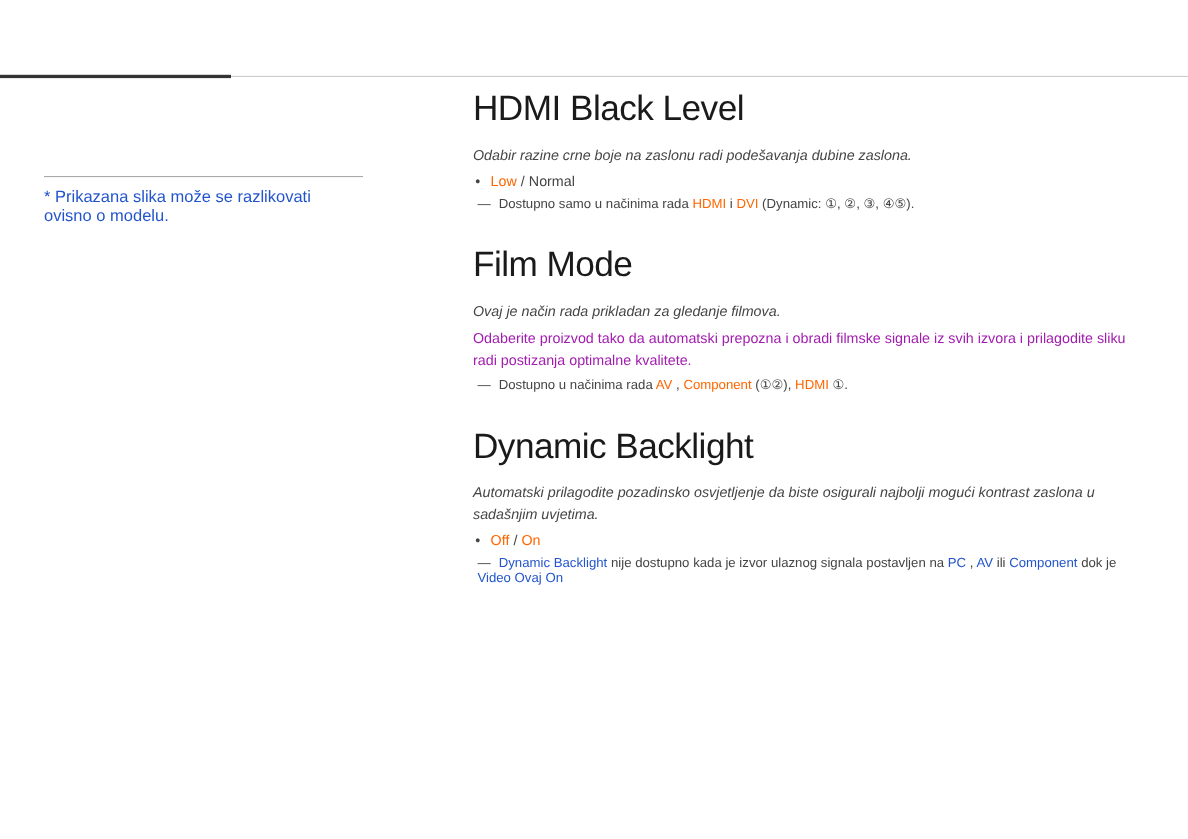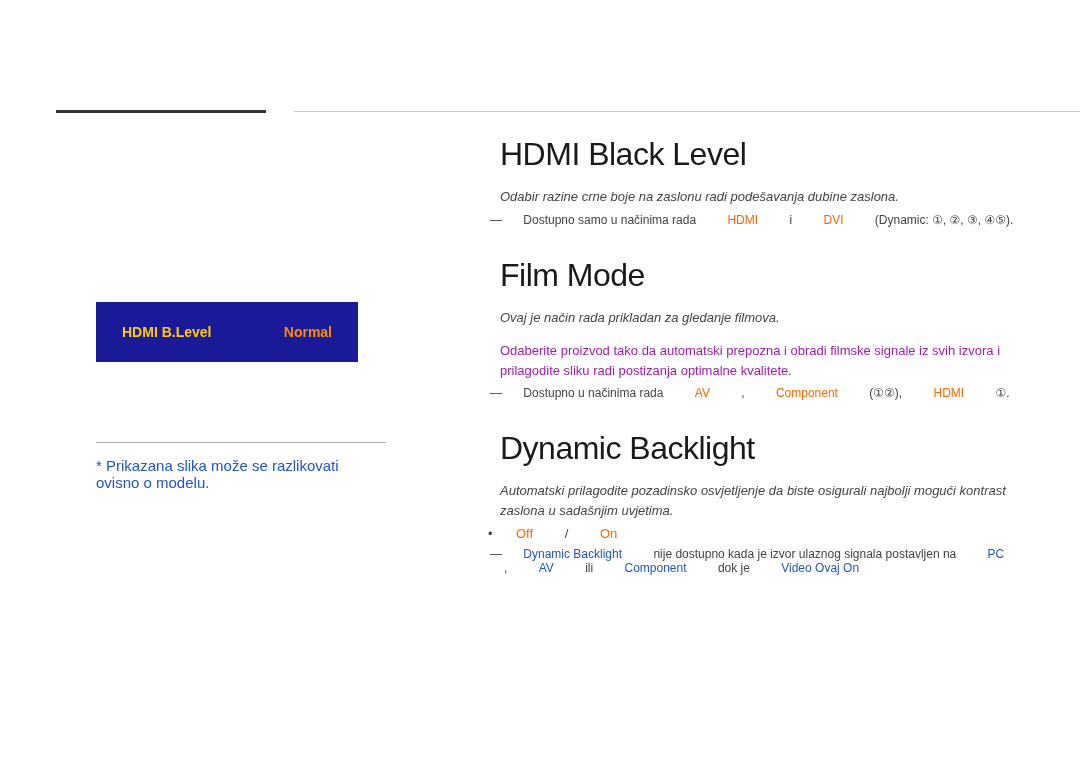--- a/index.html
+++ b/index.html
@@ -1,15 +1,15 @@
 <!DOCTYPE html>
 <html><head>
   <meta charset="utf-8">
   <style>
-    * { margin: 14px; padding: 0; box-sizing: border-box; }
+    * { margin: 0; padding: 0; box-sizing: border-box; }
     body {
       background: #ffffff;
       font-family: 'Arial', sans-serif;
       color: #333;
       width: 1080px;
       height: 763px;
       overflow: hidden;
       position: relative;
     }
 
@@ -160,33 +160,34 @@
   </style>
 </head>
 <body>
 
 <div class="top-bar">
   <div class="top-bar-dark"></div>
   <div class="top-bar-light"></div>
 </div>
 
 <div class="left-panel">
-  <div class="menu-item">
-    <span class="menu-item-label">HDMI B.Level</span>
-    <span class="menu-item-value">Normal</span>
-  </div>
   <div class="left-divider"></div>
   <div class="left-note">Prikazana slika može se razlikovati ovisno o modelu.</div>
 </div>
 
 <div class="right-panel">
 
   <div class="section">
     <h2 class="section-title">HDMI Black Level</h2>
     <p class="section-desc">Odabir razine crne boje na zaslonu radi podešavanja dubine zaslona.</p>
+    <div class="bullet-item">
+      <span class="highlight-orange">Low</span>
+      <span> /</span>
+      <span>Normal</span>
+    </div>
     <p class="note-line">
       <span>Dostupno samo u načinima rada </span>
       <span class="highlight-orange">HDMI</span>
       <span> i </span>
       <span class="highlight-orange">DVI</span>
       <span>(Dynamic: ①, ②, ③, ④⑤).</span>
     </p>
   </div>
 
   <div class="section">

